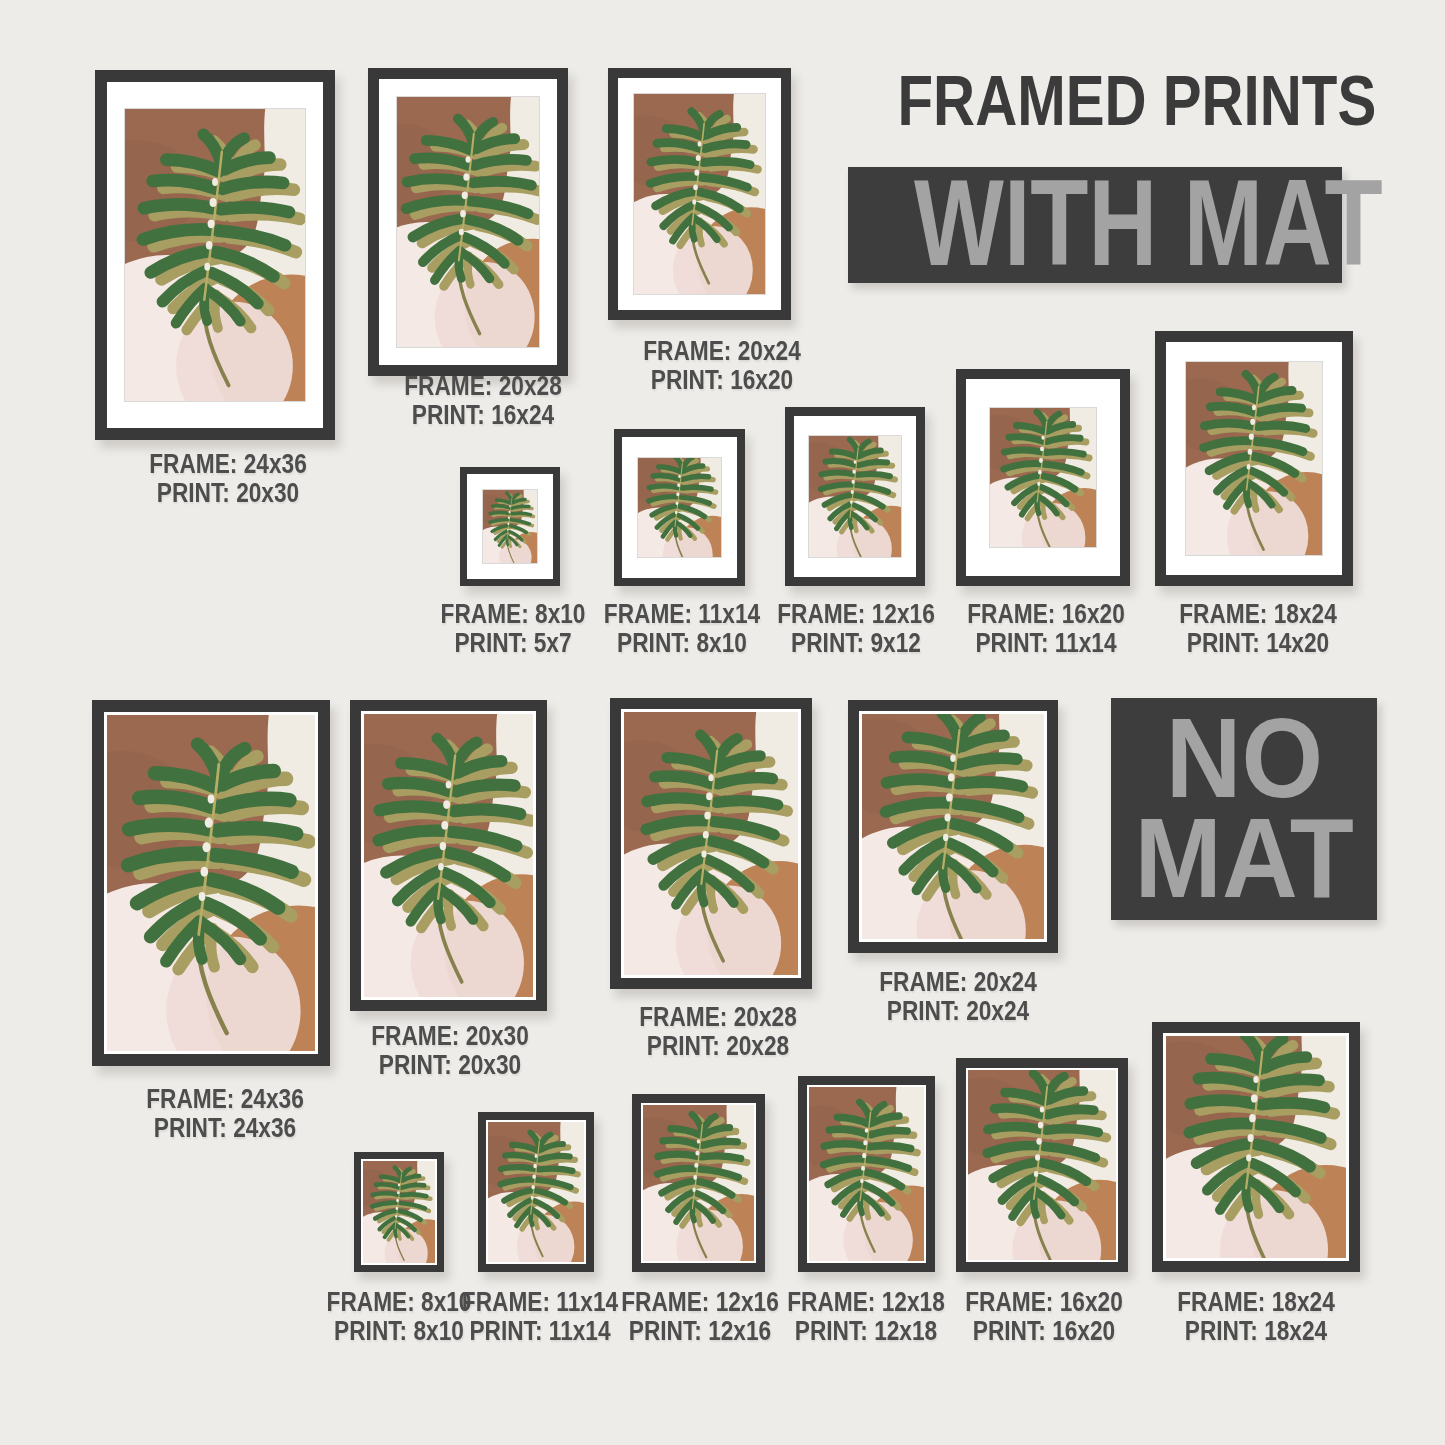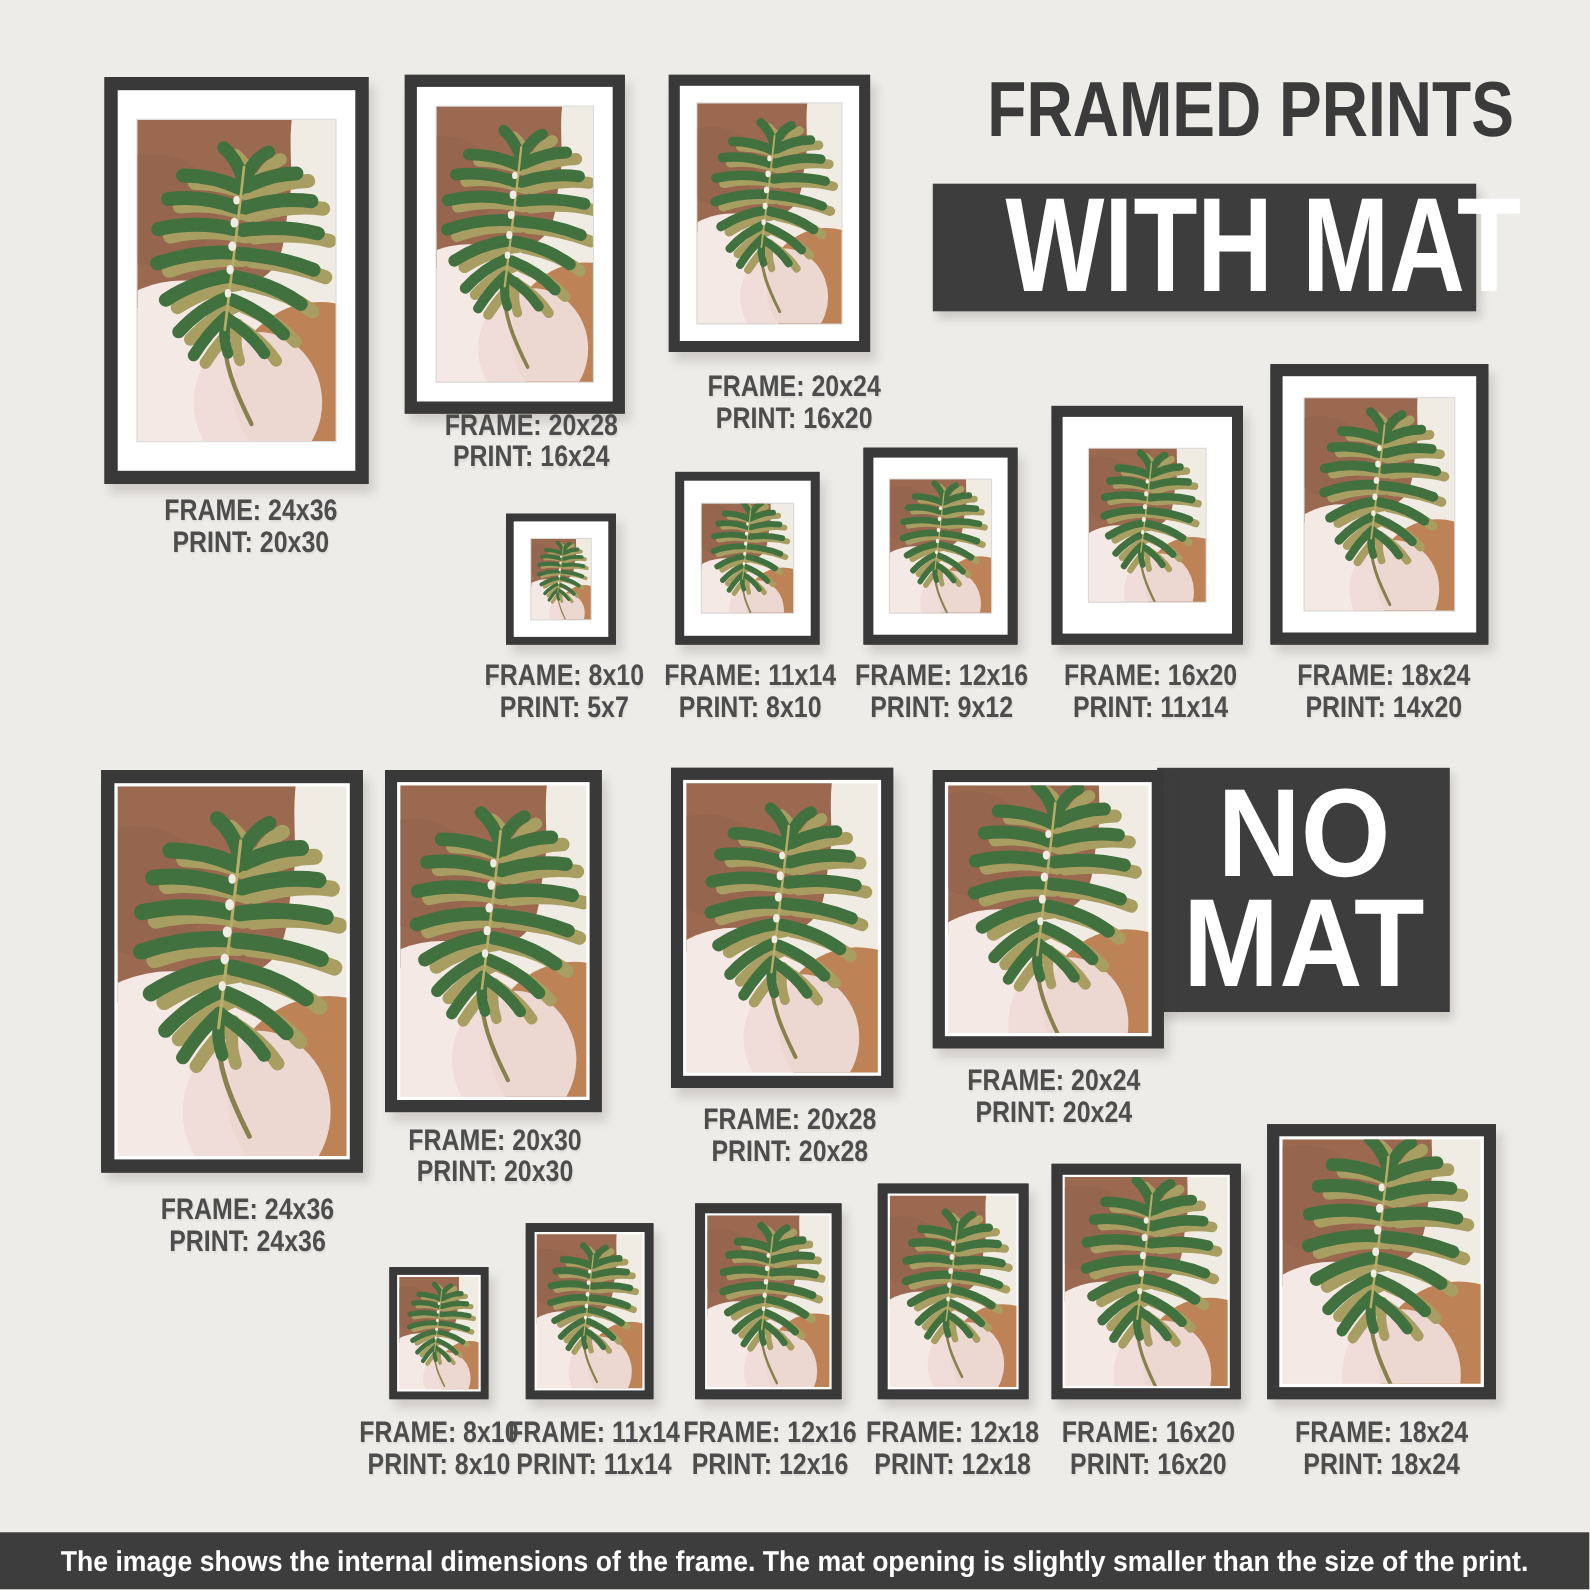--- a/index.html
+++ b/index.html
@@ -43,26 +43,26 @@
   }
 
   
   .with-mat-title {
     position:absolute; left:845px; top:64px; width:500px; height:78px;
     text-align:center; color:#3b3b3b; font-weight:bold; font-size:71px; line-height:74px;
     white-space:nowrap;
   }
   .with-mat-title > span { display:inline-block; transform:scaleX(0.82); transform-origin:center; }
   .badge {
-    position:absolute; background:#3d3d3d; color:#ffffff; font-weight:bold;
+    position:absolute; background:#3d3d3d; color:#a3a3a3; font-weight:bold;
     text-align:center; white-space:nowrap; box-shadow:4px 6px 8px rgba(70,60,50,0.2);
   }
   .badge-with-mat { left:848px; top:167px; width:494px; height:116px; font-size:122px; line-height:112px; }
   .badge-with-mat > span { display:inline-block; transform:scaleX(0.78); transform-origin:center; }
-  .badge-no-mat { left:1052px; top:698px; width:266px; height:222px; font-size:114px; line-height:100px; padding-top:10px; }
+  .badge-no-mat { left:1111px; top:698px; width:266px; height:222px; font-size:114px; line-height:100px; padding-top:10px; }
   .badge-no-mat .line { display:block; }
   .badge-no-mat .line > span { display:inline-block; transform:scaleX(0.92); transform-origin:center; }
 
   
   .footer-bar {
     position:absolute; left:0; top:1393px; width:1445px; height:52px;
     background:#3d3d3d; color:#ffffff; font-weight:bold; font-size:26px; line-height:52px;
     text-align:center; white-space:nowrap;
   }
   .footer-bar > span { display:inline-block; transform:scaleX(0.93); transform-origin:center; }
@@ -383,17 +383,14 @@
         </div>
       </div>
     </div>
     <div class="frame-label" style="left: 1256px; top: 1288px;">
       <div>FRAME: 18x24</div>
       <div>PRINT: 18x24</div>
     </div>
   </div>
     </div>
 
-  <div class="footer-bar">
-    <span>The image shows the internal dimensions of the frame. The mat opening is slightly smaller than the size of the print.</span>
-  </div>
 
 </div>
 
 </body></html>

